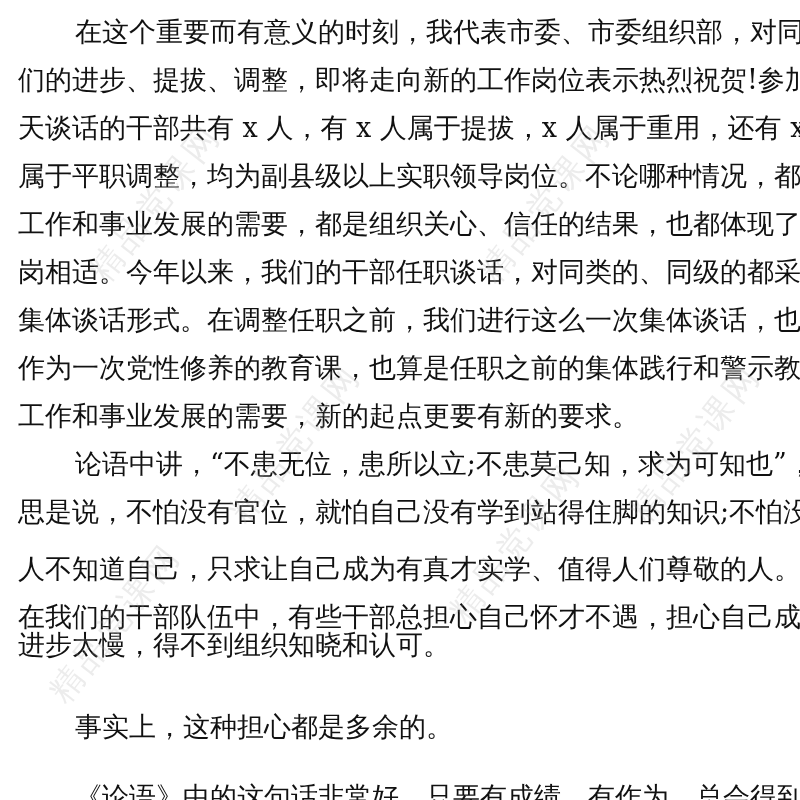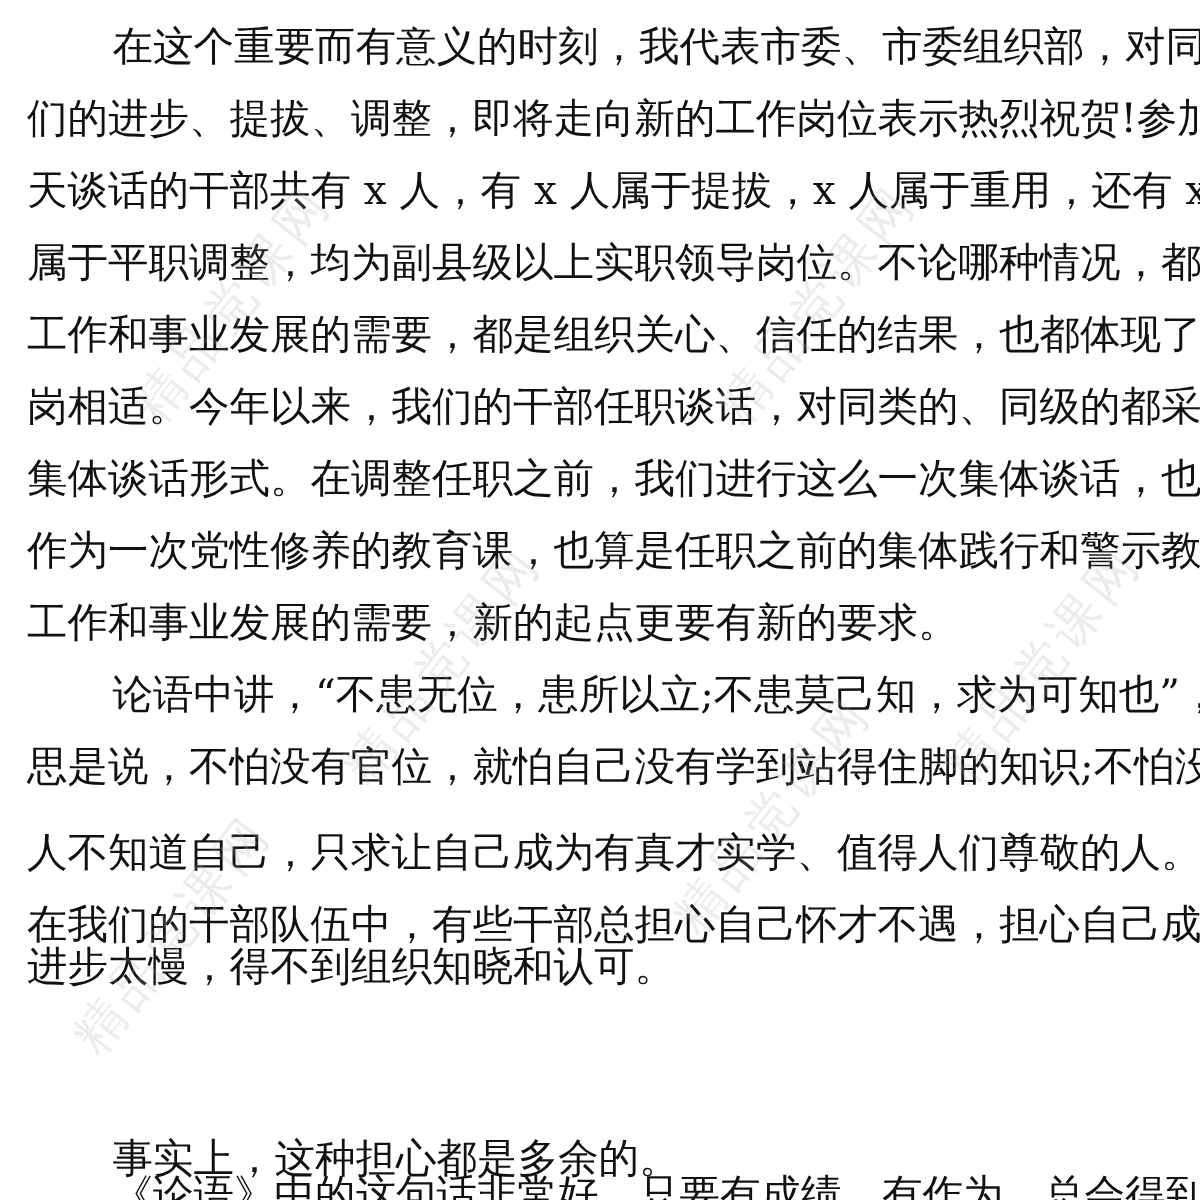--- a/index.html
+++ b/index.html
@@ -57,21 +57,21 @@
   <div class="line" style="top:204px">工作和事业发展的需要，都是组织关心、信任的结果，也都体现了人</div>
   <div class="line" style="top:252px">岗相适。今年以来，我们的干部任职谈话，对同类的、同级的都采取</div>
   <div class="line" style="top:300px">集体谈话形式。在调整任职之前，我们进行这么一次集体谈话，也是</div>
   <div class="line" style="top:348px">作为一次党性修养的教育课，也算是任职之前的集体践行和警示教育。</div>
   <div class="line short" style="top:396px">工作和事业发展的需要，新的起点更要有新的要求。</div>
   <div class="line indent" style="top:444px">论语中讲，“不患无位，患所以立;不患莫己知，求为可知也”，意</div>
   <div class="line" style="top:492px">思是说，不怕没有官位，就怕自己没有学到站得住脚的知识;不怕没有</div>
   <div class="line" style="top:549px">人不知道自己，只求让自己成为有真才实学、值得人们尊敬的人。现</div>
   <div class="line" style="top:597px">在我们的干部队伍中，有些干部总担心自己怀才不遇，担心自己成长</div>
   <div class="line short" style="top:625px">进步太慢，得不到组织知晓和认可。</div>
-  <div class="line indent short" style="top:753px">事实上，这种担心都是多余的。</div>
+  <div class="line indent short" style="top:707px">事实上，这种担心都是多余的。</div>
   <div class="line indent" style="top:777px">《论语》中的这句话非常好，只要有成绩，有作为，总会得到组</div>
 
   <div class="watermark" style="left:60px;top:180px">精品党课网</div>
   <div class="watermark" style="left:450px;top:180px">精品党课网</div>
   <div class="watermark" style="left:200px;top:420px">精品党课网</div>
   <div class="watermark" style="left:600px;top:420px">精品党课网</div>
   <div class="watermark" style="left:20px;top:600px">精品党课网</div>
   <div class="watermark" style="left:420px;top:520px">精品党课网</div>
 </div>
 

